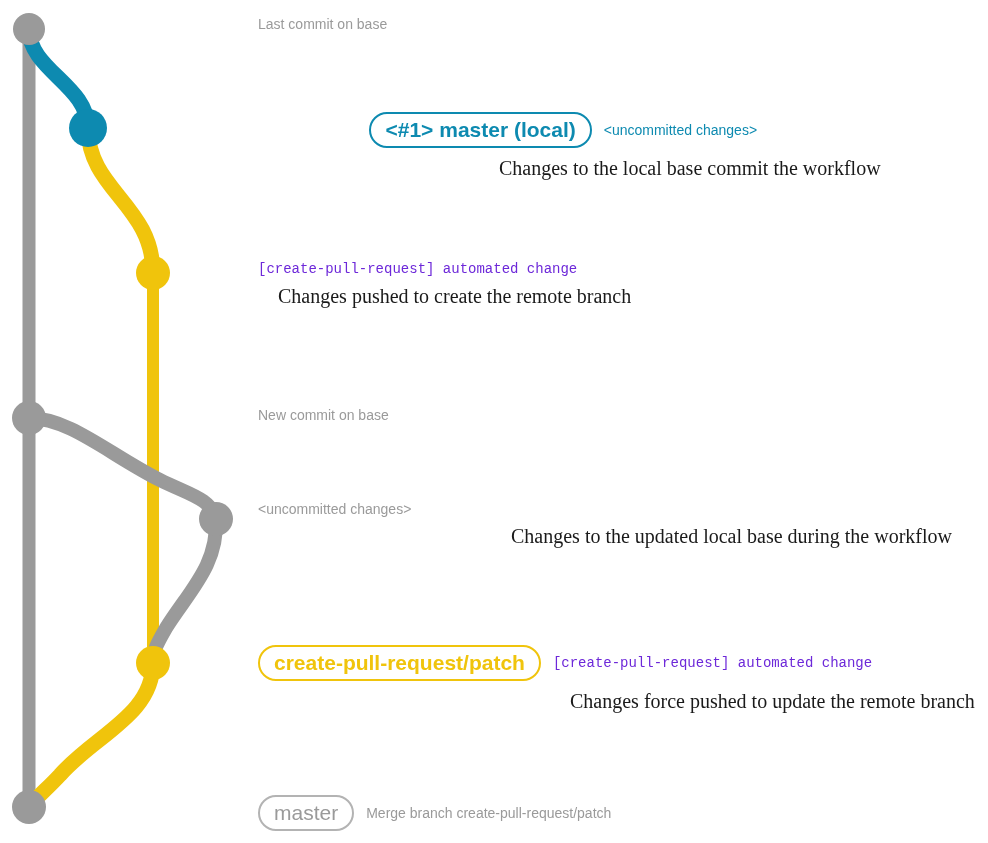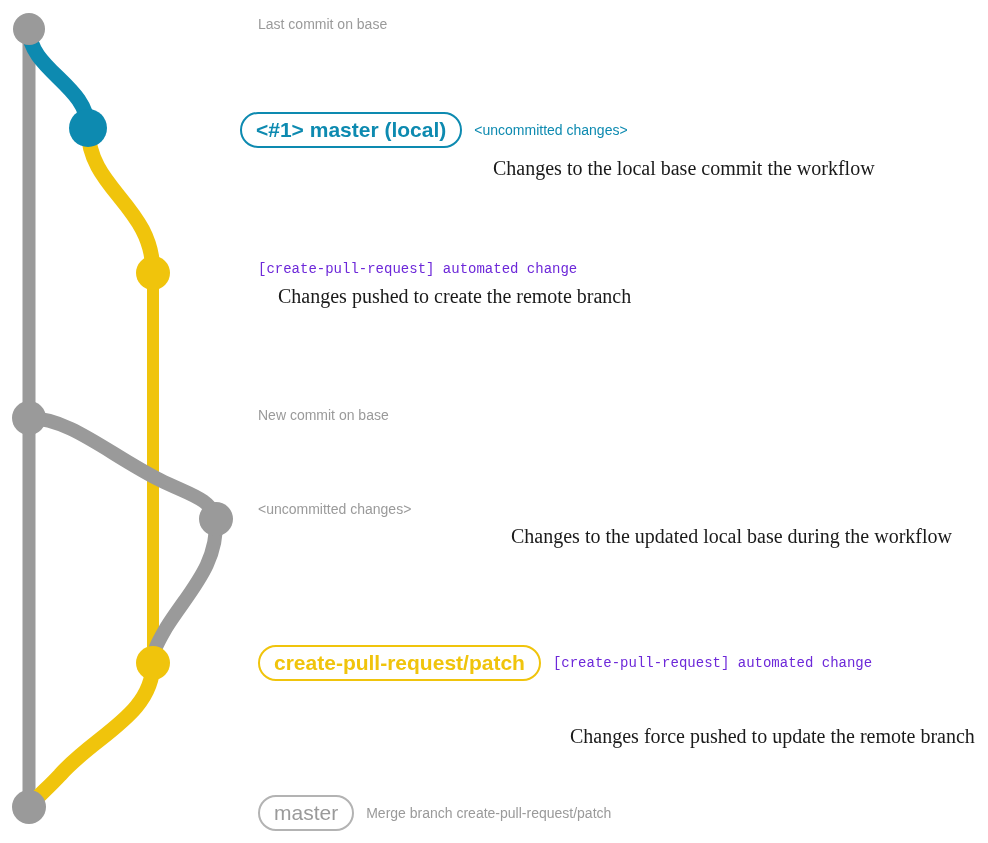--- a/index.html
+++ b/index.html
@@ -99,21 +99,21 @@
     <circle cx="153" cy="663" r="17" fill="#f0c40c"></circle>
     <circle cx="29" cy="807" r="17" fill="#9a9a9a"></circle>
   </svg>
 
   <div class="row" style="left:258px; top:17px;">
     <div class="row-main">
       <span class="msg gray">Last commit on base</span>
     </div>
   </div>
 
-  <div class="row" style="left:240px; top:112px;">
+  <div class="row" style="left:246px; top:112px;align-items:center;">
     <div class="row-main">
       <span class="pill blue">&lt;#1&gt; master (local)</span>
       <span class="msg blue">&lt;uncommitted changes&gt;</span>
     </div>
     <div class="subtext" style="margin-left:253px;">Changes to the local base commit the workflow</div>
   </div>
 
   <div class="row" style="left:258px; top:262px;">
     <div class="row-main">
       <span class="msg yellow">[create-pull-request] automated change</span>
@@ -127,21 +127,21 @@
     </div>
   </div>
 
   <div class="row" style="left:258px; top:502px;">
     <div class="row-main">
       <span class="msg gray">&lt;uncommitted changes&gt;</span>
     </div>
     <div class="subtext" style="margin-left:253px;">Changes to the updated local base during the workflow</div>
   </div>
 
-  <div class="row" style="left:258px; top:645px;gap:35px;">
+  <div class="row" style="left:258px; top:645px;">
     <div class="row-main">
       <span class="pill yellow">create-pull-request/patch</span>
       <span class="msg yellow">[create-pull-request] automated change</span>
     </div>
     <div class="subtext" style="margin-left:312px;">Changes force pushed to update the remote branch</div>
   </div>
 
   <div class="row" style="left:258px; top:795px;">
     <div class="row-main">
       <span class="pill gray">master</span>

